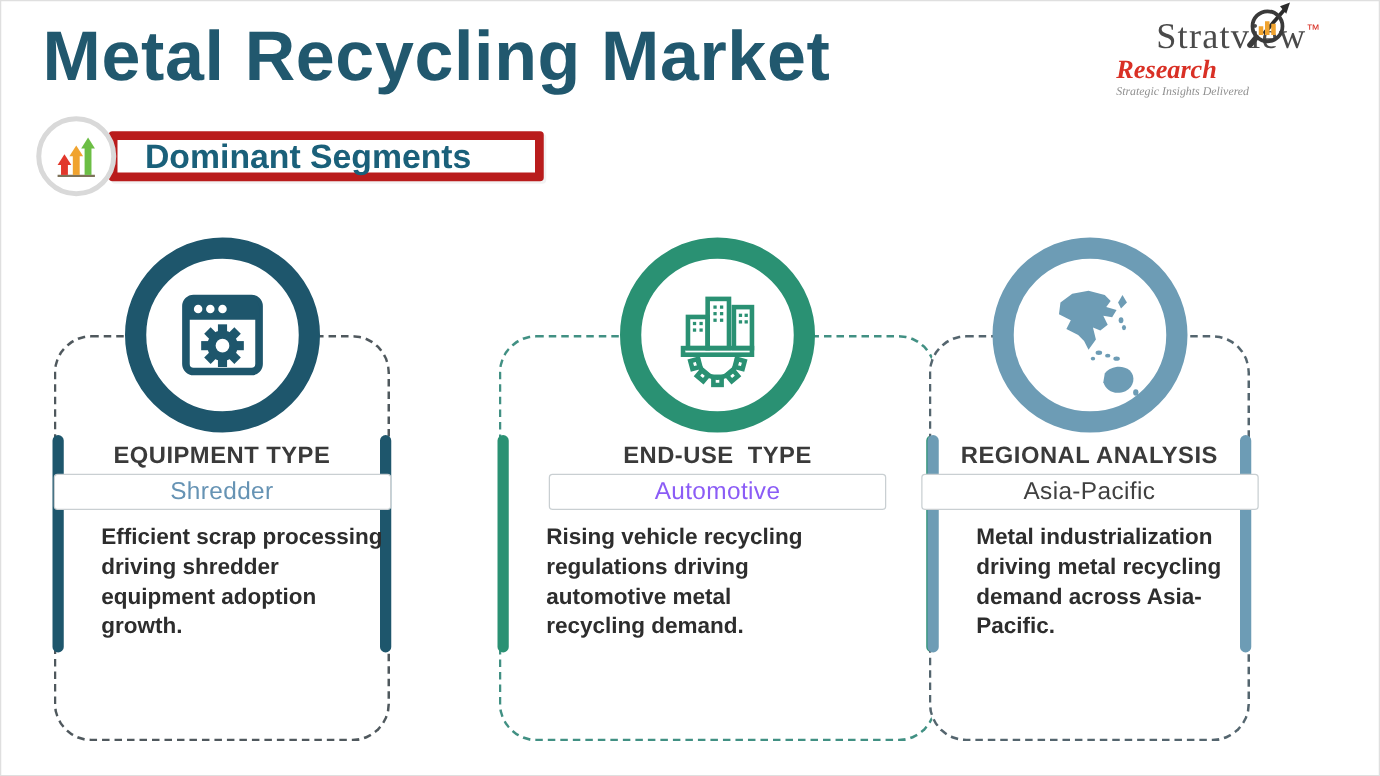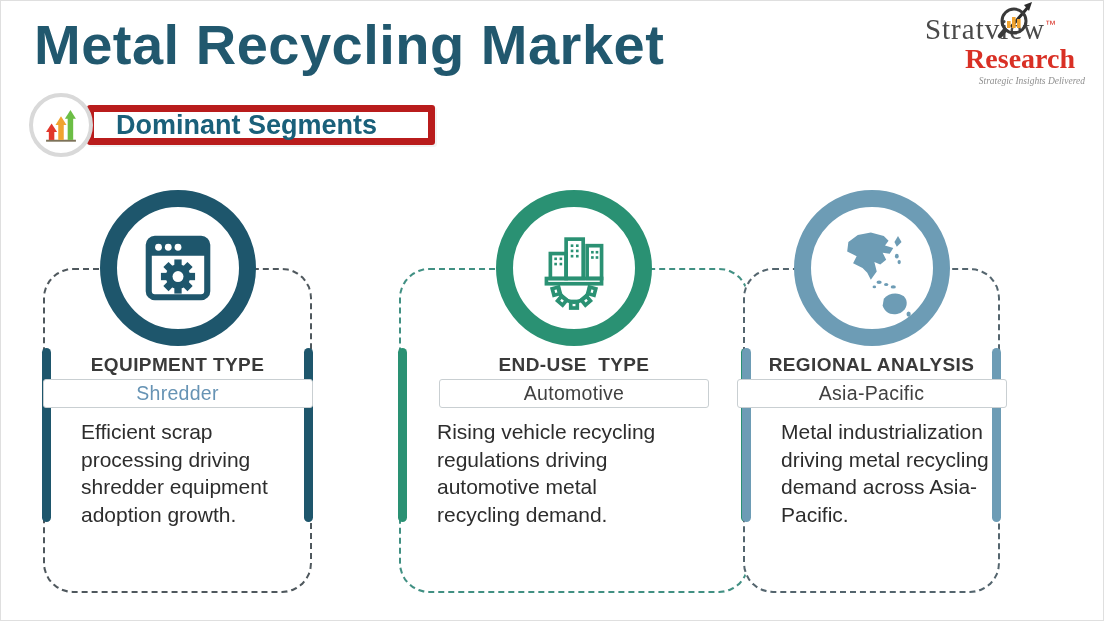--- a/index.html
+++ b/index.html
@@ -27,22 +27,22 @@
   .badge-circle{
     position:absolute;left:0;top:0;width:64px;height:64px;border-radius:50%;
     background:#fff;border:4px solid #d9d9d9;z-index:2;
     display:flex;align-items:center;justify-content:center;
   }
   
   .logo{position:absolute;right:14px;top:12px;width:196px;font-family:"Liberation Serif", serif;}
   .logo-name{position:relative;font-size:29px;color:var(--logo-gray,#4A4A4A);letter-spacing:1px;text-align:center;}
   .logo-name sup{font-size:11px;color:var(--logo-red,#D93025);font-family:"Liberation Sans",sans-serif;}
   .logo-glass{position:absolute;left:102px;top:-16px;z-index:2;}
-  .logo-research{text-align:right;padding-right:14px;font-size:28px;font-weight:700;color:var(--logo-red,#D93025);margin-top:-3px;}
-  .logo-tagline{text-align:right;padding-right:4px;font-size:9.5px;font-style:italic;color:#8f8f8f;margin-top:1px;}
+  .logo-research{text-align:left;padding-right:14px;font-size:21px;font-weight:700;color:var(--logo-red,#D93025);margin-top:-3px;font-style:italic;}
+  .logo-tagline{text-align:left;padding-right:4px;font-size:9.5px;font-style:italic;color:#8f8f8f;margin-top:1px;}
   
   .card{
     position:absolute;top:267px;height:325px;background:#fff;
     border:2px dashed var(--border,#555);border-radius:30px;
   }
   .circle{
     position:absolute;top:-80px;left:50%;transform:translateX(-50%);
     width:156px;height:156px;border-radius:50%;
     border:17px solid var(--accent,#1E566C);background:#fff;
     color:var(--accent,#1E566C);
@@ -56,21 +56,21 @@
     font-size:19px;font-weight:700;letter-spacing:.4px;color:var(--header-text,#3A3A3A);
   }
   .value-box{
     position:absolute;top:109px;left:50%;transform:translateX(-50%);
     width:270px;height:29px;background:#fff;border:1px solid #c9cfd2;border-radius:3px;
     display:flex;align-items:center;justify-content:center;
   }
   .value{font-size:19.5px;font-weight:400;letter-spacing:.3px;}
   .card-body{
     position:absolute;top:148px;left:36px;width:232px;
-    font-size:21px;font-weight:400;line-height:1.32;color:var(--body-text,#2D2D2D);
+    font-size:18px;font-weight:700;line-height:1.32;color:var(--body-text,#2D2D2D);
   }
 </style>
 </head>
 <body>
 
 <div class="page">
 
   <div class="main-title">Metal Recycling Market</div>
 
   <div class="badge-wrap">
@@ -169,21 +169,21 @@
             <rect x="48.5" y="19" width="2" height="2"></rect>
           <rect x="45" y="23" width="2" height="2"></rect>
             <rect x="48.5" y="23" width="2" height="2"></rect>
         </g>
       </svg>
     </div>
     <div class="bar bar-left"></div>
     <div class="bar bar-right"></div>
     <div class="card-header">END-USE  TYPE</div>
     <div class="value-box">
-      <span class="value" style="color: #404040;">Automotive</span>
+      <span class="value" style="color: #8b5cf6;">Automotive</span>
     </div>
     <div class="card-body">Rising vehicle recycling regulations driving automotive metal recycling demand.</div>
   </div>
 
   <div class="card" style="left: 742px; width: 257px; padding-left: 46px; --accent: #6D9CB5; --border: #54656E;">
     <div class="circle">
       <svg width="104" height="104" viewBox="0 0 72 88">
         <g fill="currentColor" transform="translate(2,6)">
           <path d="M14,16 L22,10 L33,8 L44,11 L48,15 L45,19 L52,21 L49,26 L43,25 L46,31 L41,35 L36,33 L38,41 L33,48 L30,42 L26,38 L18,34 L21,28 L13,24 Z"></path>
           <path d="M53,16 l3,-5 l3,5 l-4,4 Z"></path>

